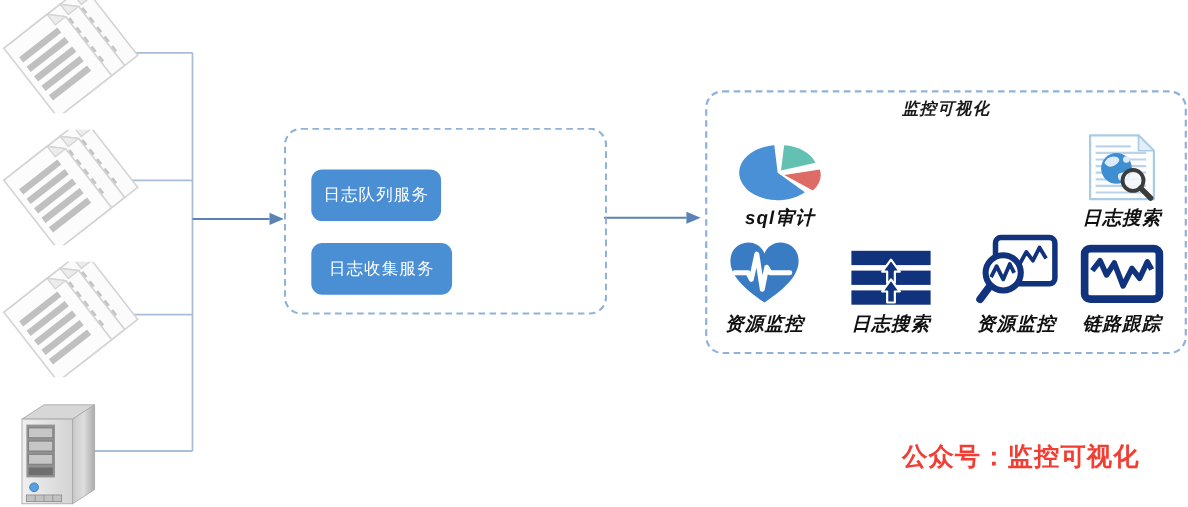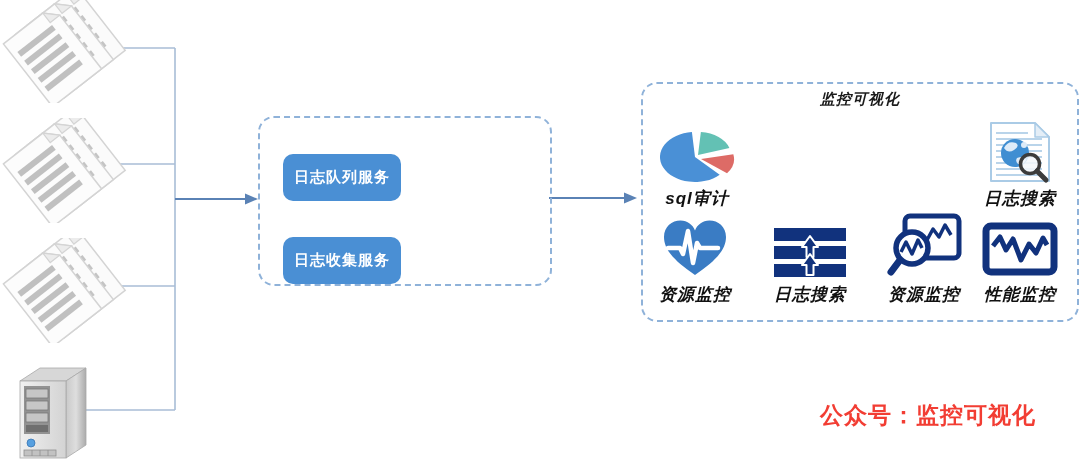--- a/index.html
+++ b/index.html
@@ -13,21 +13,21 @@
     position:absolute;border:2px dashed #8fb2d9;border-radius:16px;background:transparent;
   }
   .group-title{
     position:absolute;top:6px;left:0;width:100%;text-align:center;
     font-size:15px;font-weight:bold;color:#1a1a1a;letter-spacing:1px;
   }
   
   .svc-btn{
     position:absolute;background:#4a8fd4;border-radius:10px;color:#ffffff;
     display:flex;align-items:center;justify-content:center;
-    font-size:15px;font-weight:bold;letter-spacing:1px;
+    font-size:15px;font-weight:normal;letter-spacing:1px;
   }
   
   .mon-cell{position:absolute;width:100px;display:flex;flex-direction:column;align-items:center;}
   .mon-icon{height:64px;display:flex;align-items:flex-end;justify-content:center;}
   .mon-label{
     margin-top:3px;font-size:17px;font-weight:bold;color:#111111;
     text-align:center;white-space:nowrap;letter-spacing:1px;
   }
   .watermark{
     position:absolute;left:820px;top:400px;width:260px;
@@ -193,27 +193,27 @@
     <rect x="20" y="62" width="22" height="7" fill="#6f6f6f"></rect>
     <circle cx="25" cy="80" r="4" fill="#57a0e0" stroke="#3b76b3" stroke-width="0.8"></circle>
     <rect x="18" y="87" width="32" height="6" fill="#c2c2c2" stroke="#8f8f8f" stroke-width="0.8"></rect>
     <line x1="26" y1="87" x2="26" y2="93" stroke="#8f8f8f" stroke-width="0.8"></line>
     <line x1="34" y1="87" x2="34" y2="93" stroke="#8f8f8f" stroke-width="0.8"></line>
     <line x1="42" y1="87" x2="42" y2="93" stroke="#8f8f8f" stroke-width="0.8"></line>
   </svg>
 
   <div class="group-box" style="left:258px;top:116px;width:290px;height:166px;">
     <div class="svc-btn" style="left:23px;top:36px;width:118px;height:47px;">日志队列服务</div>
-    <div class="svc-btn" style="left:23px;top:103px;width:118px;height:47px;margin-top:16px;">日志收集服务</div>
+    <div class="svc-btn" style="left:23px;top:103px;width:128px;height:47px;">日志收集服务</div>
   </div>
 
   <div class="group-box" style="left:641px;top:82px;width:434px;height:236px;font-style:italic;">
     <div class="group-title">监控可视化</div>
 
-    <div class="mon-cell" style="left:4px;top:36px;">
+    <div class="mon-cell" style="left:16px;top:36px;">
       <div class="mon-icon">
         <svg width="78" height="54" viewBox="0 0 78 54">
           <path d="M37,27 L61.7,44.7 A35,25 0 1 1 33.9,2.1 Z" fill="#4a90d6"></path>
           <path d="M40,25 L42.9,2.1 A33,23 0 0 1 71.4,17.9 Z" fill="#63c1b4"></path>
           <path d="M43,29 L75.3,24.2 A33,23 0 0 1 69,43.2 Z" fill="#dd6b66"></path>
         </svg>
       </div>
       <div class="mon-label">sql审计</div>
     </div>
 
@@ -283,19 +283,19 @@
       <div class="mon-label">资源监控</div>
     </div>
 
     <div class="mon-cell" style="left:327px;top:132px;">
       <div class="mon-icon">
         <svg width="76" height="58" viewBox="0 0 76 58">
           <rect x="4" y="4" width="68" height="46" rx="5" fill="#ffffff" stroke="#11327d" stroke-width="7"></rect>
           <polyline points="11,24 18,15 24,28 31,17 39,38 47,22 54,31 61,16 65,23" fill="none" stroke="#11327d" stroke-width="5" stroke-linejoin="round"></polyline>
         </svg>
       </div>
-      <div class="mon-label">性能监控</div>
+      <div class="mon-label">链路跟踪</div>
     </div>
   </div>
 
   <div class="watermark">公众号：监控可视化</div>
 
 </div>
 
 </body></html>

